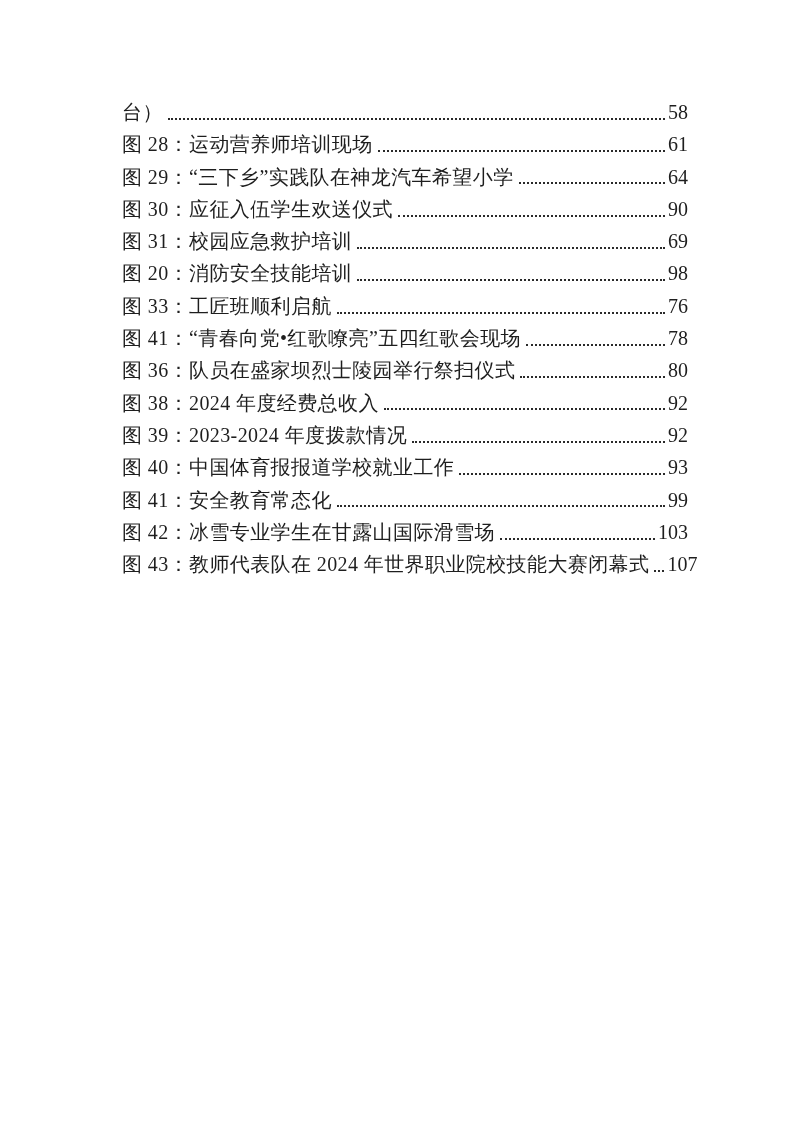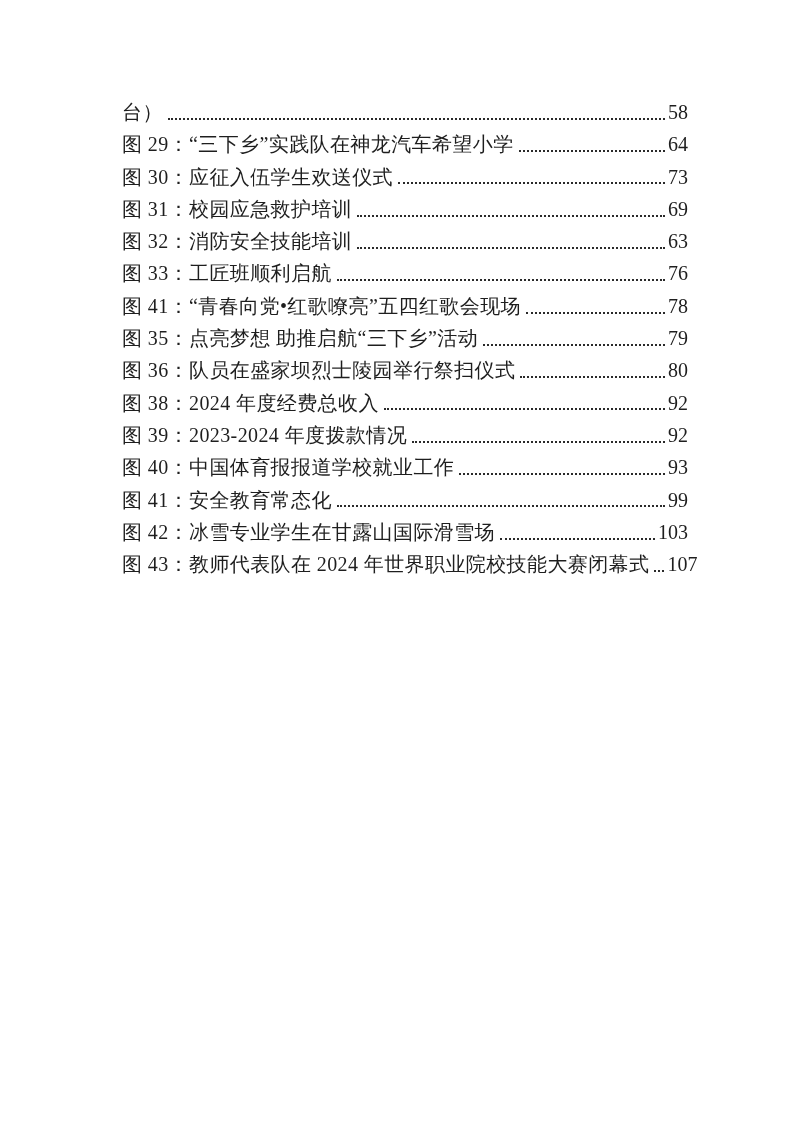--- a/index.html
+++ b/index.html
@@ -58,62 +58,62 @@
 
 <div class="page">
   <div class="toc" id="toc">
   <div class="toc-row">
     <span class="toc-text">台）</span>
     <span class="toc-leader"></span>
     <span class="toc-page">58</span>
   </div>
 
 
+  <div class="toc-row">
+    <span class="toc-text">图 28：运动营养师培训现场</span>
+    <span class="toc-leader"></span>
+    <span class="toc-page">61</span>
+  </div>
 
   <div class="toc-row">
     <span class="toc-text">图 29：“三下乡”实践队在神龙汽车希望小学</span>
     <span class="toc-leader"></span>
     <span class="toc-page">64</span>
   </div>
 
   <div class="toc-row">
     <span class="toc-text">图 30：应征入伍学生欢送仪式</span>
     <span class="toc-leader"></span>
-    <span class="toc-page">73</span>
+    <span class="toc-page">90</span>
   </div>
 
   <div class="toc-row">
     <span class="toc-text">图 31：校园应急救护培训</span>
     <span class="toc-leader"></span>
     <span class="toc-page">69</span>
   </div>
 
   <div class="toc-row">
-    <span class="toc-text">图 32：消防安全技能培训</span>
+    <span class="toc-text">图 20：消防安全技能培训</span>
     <span class="toc-leader"></span>
-    <span class="toc-page">63</span>
+    <span class="toc-page">98</span>
   </div>
 
   <div class="toc-row">
     <span class="toc-text">图 33：工匠班顺利启航</span>
     <span class="toc-leader"></span>
     <span class="toc-page">76</span>
   </div>
 
   <div class="toc-row">
     <span class="toc-text">图 41：“青春向党•红歌嘹亮”五四红歌会现场</span>
     <span class="toc-leader"></span>
     <span class="toc-page">78</span>
   </div>
 
-  <div class="toc-row">
-    <span class="toc-text">图 35：点亮梦想 助推启航“三下乡”活动</span>
-    <span class="toc-leader"></span>
-    <span class="toc-page">79</span>
-  </div>
 
   <div class="toc-row">
     <span class="toc-text">图 36：队员在盛家坝烈士陵园举行祭扫仪式</span>
     <span class="toc-leader"></span>
     <span class="toc-page">80</span>
   </div>
 
 
   <div class="toc-row">
     <span class="toc-text">图 38：2024 年度经费总收入</span>

